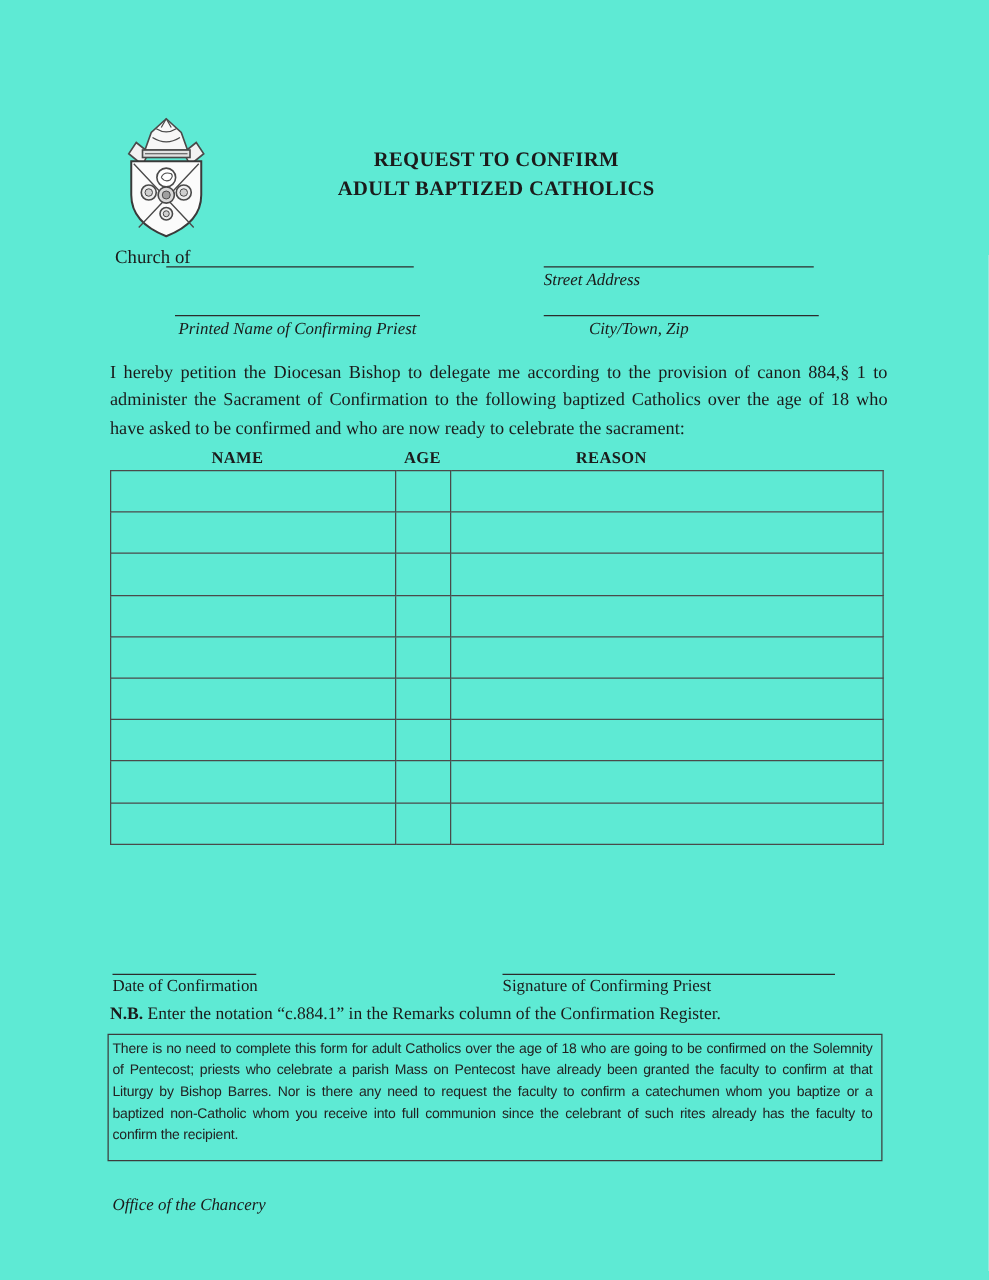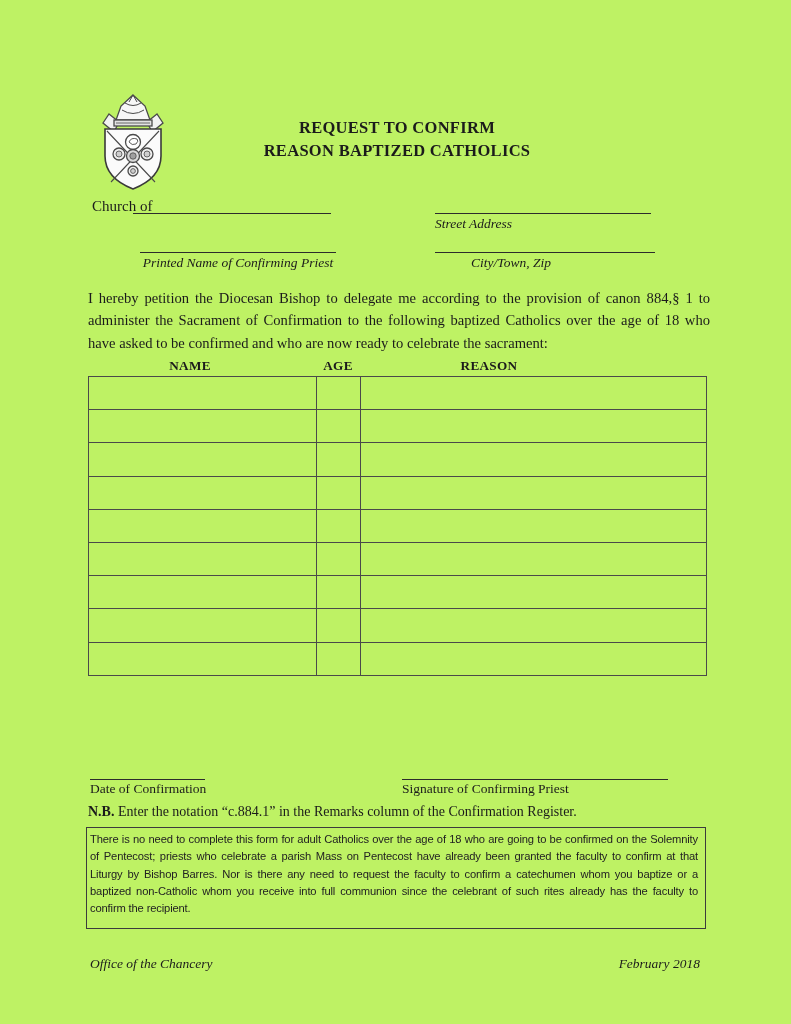--- a/index.html
+++ b/index.html
@@ -1,20 +1,20 @@
 <!DOCTYPE html>
 <html><head>
 <meta charset="utf-8">
 <style>
   html,body{margin:0;padding:0;background:#e8e8e8;}
   .page{
     position:relative;
     width:791px;height:1024px;
     margin:0 auto;
-    background:#bef264;
+    background:#5eead4;
     font-family:"Liberation Serif","DejaVu Serif",serif;
     color:#1b1b1b;
     overflow:hidden;
   }
   .abs{position:absolute;}
 
   
   .crest{left:92px;top:92px;width:82px;height:102px;}
   .crest svg{width:100%;height:100%;}
 
@@ -113,21 +113,21 @@
       <circle cx="55" cy="62" r="3" fill="#cfcfcf" stroke-width="0.8"></circle>
       <circle cx="41" cy="64" r="6.5" fill="#d8d8d8"></circle>
       <circle cx="41" cy="64" r="3.2" fill="#9f9f9f" stroke-width="0.8"></circle>
       <circle cx="41" cy="79" r="5" fill="#eeeeee"></circle>
       <circle cx="41" cy="79" r="2.4" fill="#cfcfcf" stroke-width="0.8"></circle>
     </svg>
   </div>
 
   <div class="abs title">
     <div>REQUEST TO CONFIRM</div>
-    <div>REASON BAPTIZED CATHOLICS</div>
+    <div>ADULT BAPTIZED CATHOLICS</div>
   </div>
 
   <div class="abs church-label lbl">Church of</div>
   <div class="abs line church-line"></div>
   <div class="abs line street-line"></div>
   <div class="abs street-label lbl-it">Street Address</div>
 
   <div class="abs line priest-line"></div>
   <div class="abs priest-label lbl-it">Printed Name of Confirming Priest</div>
   <div class="abs line city-line"></div>
@@ -199,15 +199,14 @@
   <div class="abs line sig-line"></div>
   <div class="abs sig-label lbl">Signature of Confirming Priest</div>
 
   <div class="abs nb">
     <b>N.B.</b><span> Enter the notation “c.884.1” in the Remarks column of the Confirmation Register.</span>
   </div>
 
   <div class="abs notice-box">There is no need to complete this form for adult Catholics over the age of 18 who are going to be confirmed on the Solemnity of Pentecost; priests who celebrate a parish Mass on Pentecost have already been granted the faculty to confirm at that Liturgy by Bishop Barres.  Nor is there any need to request the faculty to confirm a catechumen whom you baptize or a baptized non-Catholic whom you receive into full communion since the celebrant of such rites already has the faculty to confirm the recipient.</div>
 
   <div class="abs footer-left">Office of the Chancery</div>
-  <div class="abs footer-right">February 2018</div>
 
 </div>
 
 </body></html>

